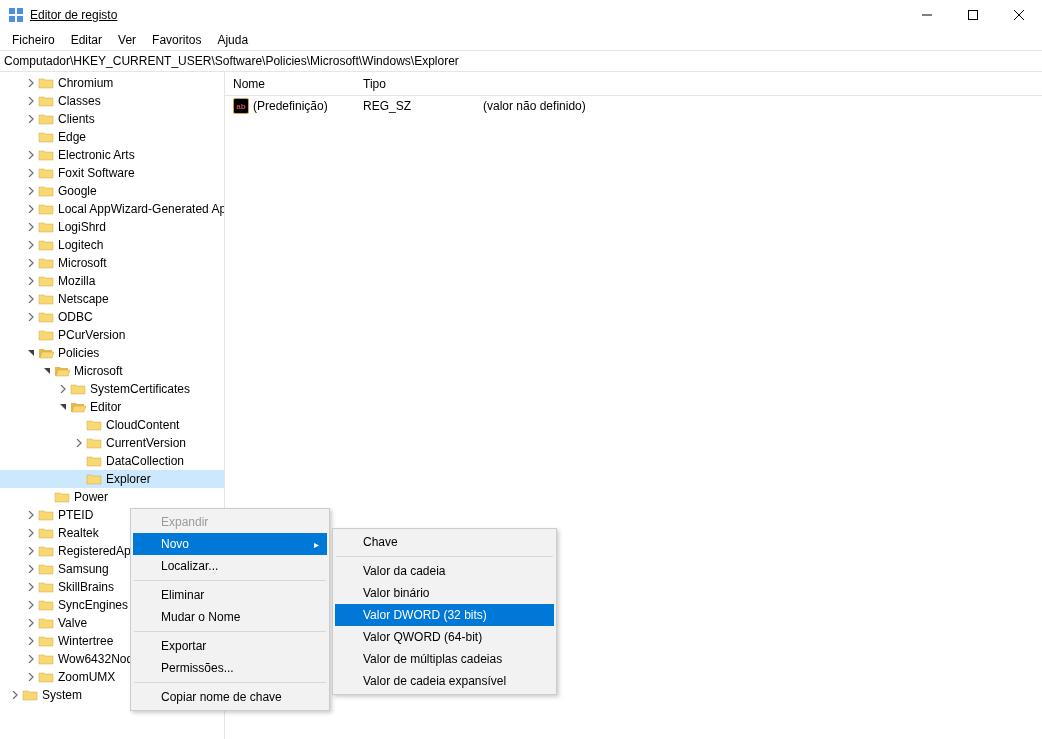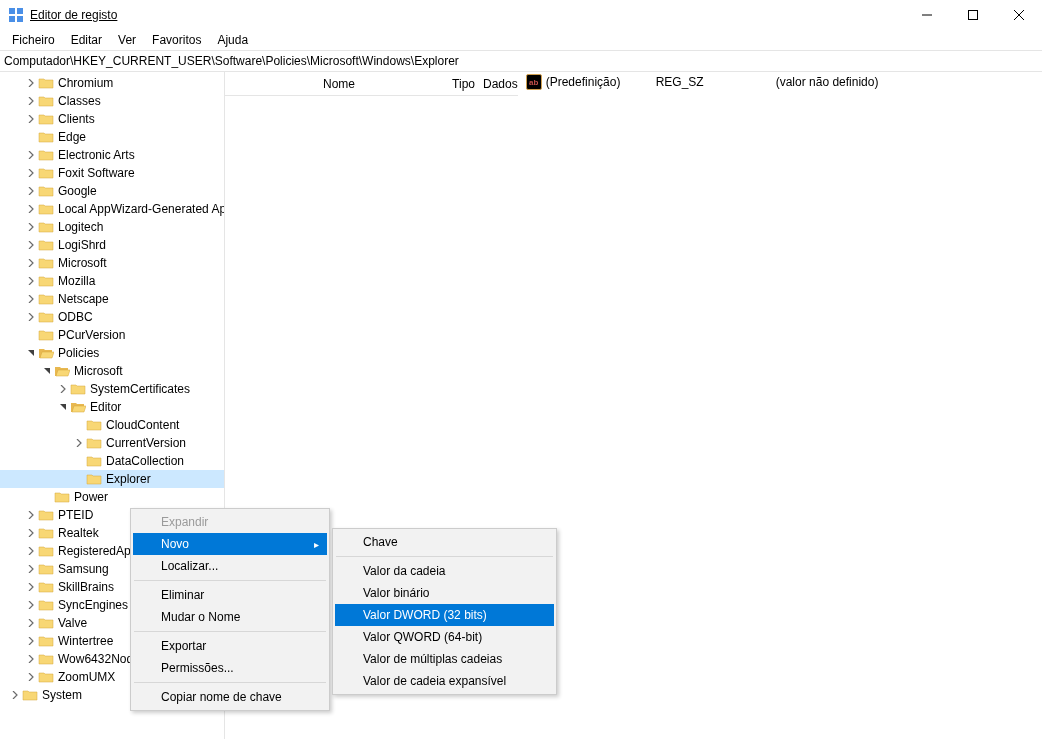--- a/index.html
+++ b/index.html
@@ -28,21 +28,21 @@
 .tree-row { display: flex; align-items: center; height: 18px; white-space: nowrap; }
 .tree-row.selected { background: #cce8ff; }
 .indent { display: inline-block; flex-shrink: 0; }
 .expander { width: 14px; height: 14px; display: inline-flex; align-items: center; justify-content: center; color: #6b6b6b; font-size: 10px; flex-shrink: 0; cursor: pointer; }
 .expander.open { color: #404040; }
 .no-expander { width: 14px; flex-shrink: 0; }
 .folder-icon { width: 16px; height: 14px; margin-right: 4px; flex-shrink: 0; display: inline-flex; align-items: center; }
 .tree-label { color: #000; }
 
 
-.list-pane { flex: 1; display: flex; flex-direction: row; text-align: right; }
+.list-pane { flex: 1; display: flex; flex-direction: column; }
 .list-header { display: flex; height: 24px; align-items: center; border-bottom: 1px solid #e5e5e5; }
 .list-header .col { padding-left: 8px; color: #000; }
 .col-name { width: 130px; }
 .col-type { width: 120px; }
 .col-data { flex: 1; }
 .list-body { flex: 1; }
 .list-row { display: flex; height: 20px; align-items: center; }
 .list-row .cell { padding-left: 8px; color: #000; display: flex; align-items: center; }
 .val-icon { width: 16px; height: 16px; margin-right: 4px; display: inline-flex; align-items: center; justify-content: center; border: 1px solid #d0a050; background: #000000; font-size: 8px; color: #c0504d; font-weight: bold; border-radius: 2px; }
 
@@ -220,35 +220,35 @@
           <span class="expander">
             <svg width="8" height="8" viewBox="0 0 8 8">
               <path d="M2 0 L6 4 L2 8" fill="none" stroke="#6b6b6b" stroke-width="1.2"></path>
             </svg>
           </span>
           <span class="folder-icon">
             <svg width="16" height="14" viewBox="0 0 16 14">
               <path class="folder-closed" d="M1 3 L6 3 L7 4 L15 4 L15 12 L1 12 Z"></path>
             </svg>
           </span>
+          <span class="tree-label">LogiShrd</span>
+        </div>
+        <div class="tree-row">
+          <span class="indent" style="width: 24px;"></span>
+          <span class="expander">
+            <svg width="8" height="8" viewBox="0 0 8 8">
+              <path d="M2 0 L6 4 L2 8" fill="none" stroke="#6b6b6b" stroke-width="1.2"></path>
+            </svg>
+          </span>
+          <span class="folder-icon">
+            <svg width="16" height="14" viewBox="0 0 16 14">
+              <path class="folder-closed" d="M1 3 L6 3 L7 4 L15 4 L15 12 L1 12 Z"></path>
+            </svg>
+          </span>
           <span class="tree-label">Logitech</span>
-        </div>
-        <div class="tree-row">
-          <span class="indent" style="width: 24px;"></span>
-          <span class="expander">
-            <svg width="8" height="8" viewBox="0 0 8 8">
-              <path d="M2 0 L6 4 L2 8" fill="none" stroke="#6b6b6b" stroke-width="1.2"></path>
-            </svg>
-          </span>
-          <span class="folder-icon">
-            <svg width="16" height="14" viewBox="0 0 16 14">
-              <path class="folder-closed" d="M1 3 L6 3 L7 4 L15 4 L15 12 L1 12 Z"></path>
-            </svg>
-          </span>
-          <span class="tree-label">LogiShrd</span>
         </div>
         <div class="tree-row">
           <span class="indent" style="width: 24px;"></span>
           <span class="expander">
             <svg width="8" height="8" viewBox="0 0 8 8">
               <path d="M2 0 L6 4 L2 8" fill="none" stroke="#6b6b6b" stroke-width="1.2"></path>
             </svg>
           </span>
           <span class="folder-icon">
             <svg width="16" height="14" viewBox="0 0 16 14">
@@ -575,21 +575,20 @@
             </svg>
           </span>
           <span class="tree-label">System</span>
         </div>
       </div>
   </div>
   <div class="list-pane">
     <div class="list-header">
       <div class="col col-name">Nome</div>
       <div class="col col-type">Tipo</div>
-      <div class="col col-data">Dados</div>
     </div>
     <div class="list-body" id="list-body">
         <div class="list-row">
           <div class="cell col-name">
             <span class="val-icon">ab</span>
             <span>(Predefinição)</span>
           </div>
           <div class="cell col-type">REG_SZ</div>
           <div class="cell col-data">(valor não definido)</div>
         </div>

